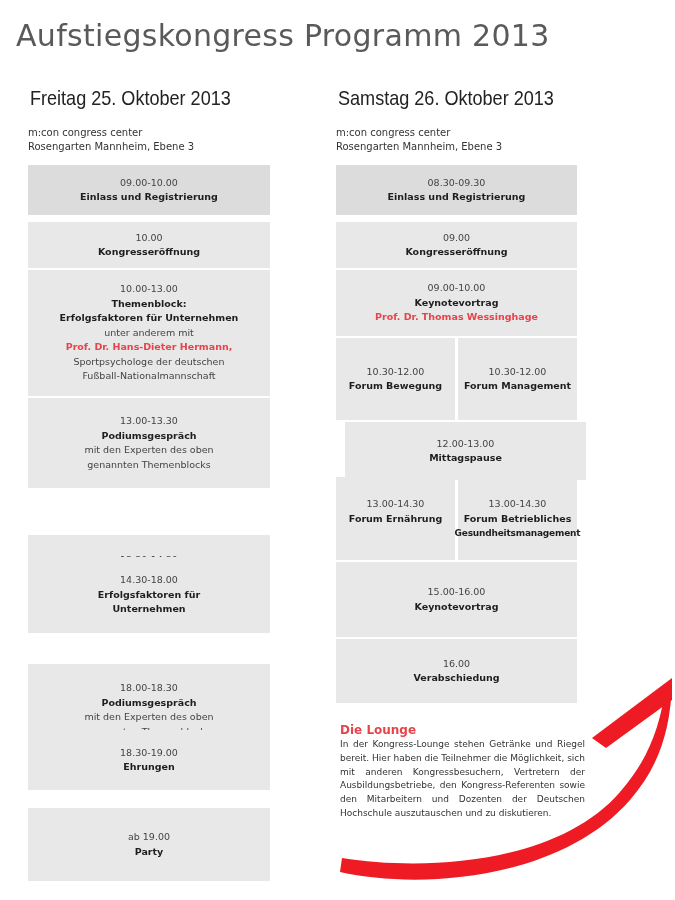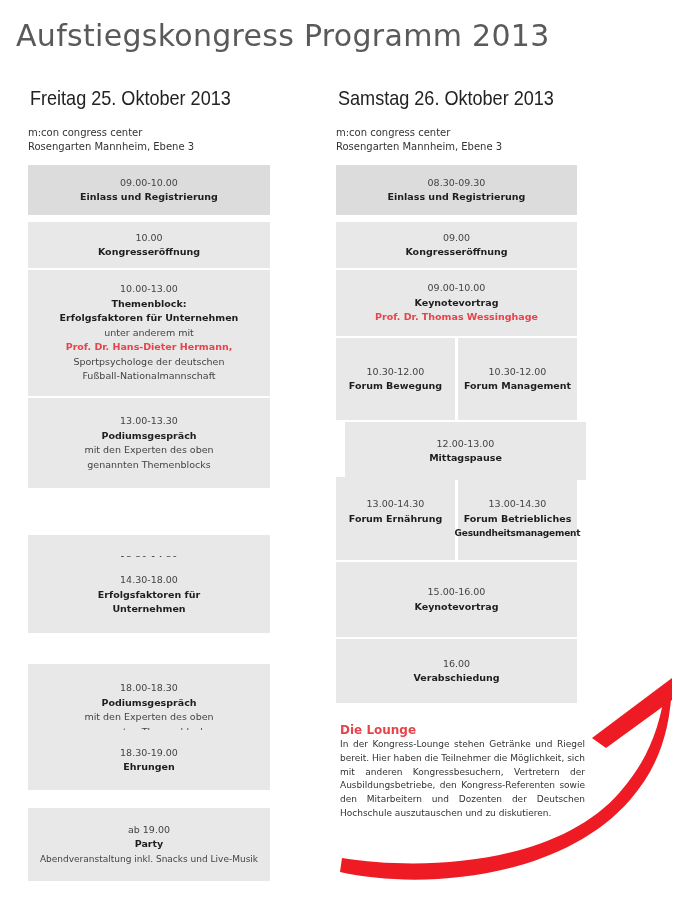--- a/index.html
+++ b/index.html
@@ -104,21 +104,20 @@
   <div class="sub">mit den Experten des oben</div>
   <div class="sub">genannten Themenblocks</div>
 </div>
 <div class="block" style="left:28px; top:730px; width:242px; height:60px;">
   <div class="time">18.30-19.00</div>
   <div class="title">Ehrungen</div>
 </div>
 <div class="block" style="left:28px; top:792px; width:242px; height:73px;margin-top:16px;">
   <div class="time">ab 19.00</div>
   <div class="title">Party</div>
-  <div class="sub" style="font-size:9px; white-space:nowrap;">Abendveranstaltung inkl. Snacks und Live-Musik</div>
 </div>
 
 <div class="day-heading day-right">Samstag 26. Oktober 2013</div>
 <div class="venue venue-right">
   <div>m:con congress center</div>
   <div>Rosengarten Mannheim, Ebene 3</div>
 </div>
 
 <div class="block dark" style="left:336px; top:165px; width:241px; height:50px;">
   <div class="time">08.30-09.30</div>

